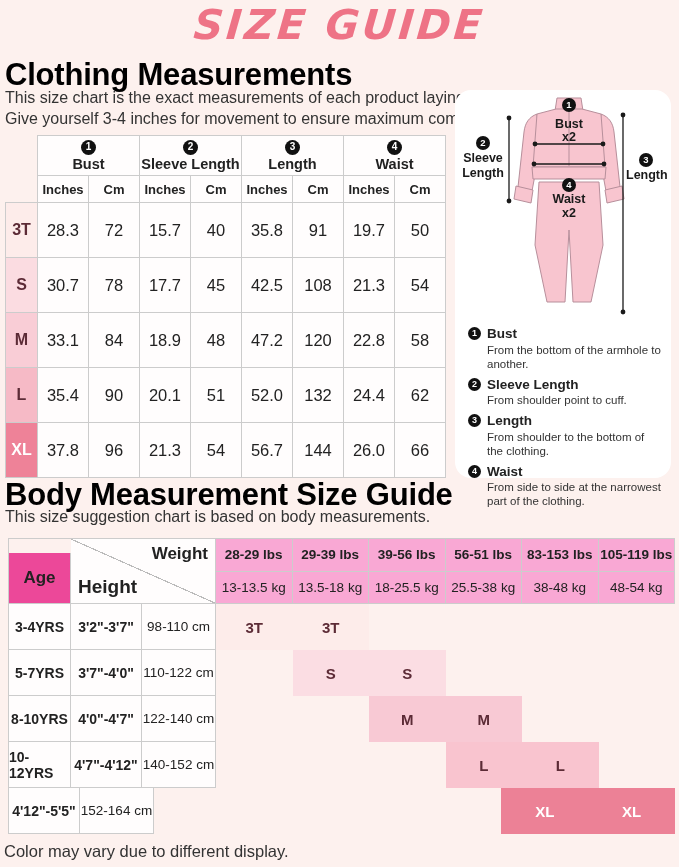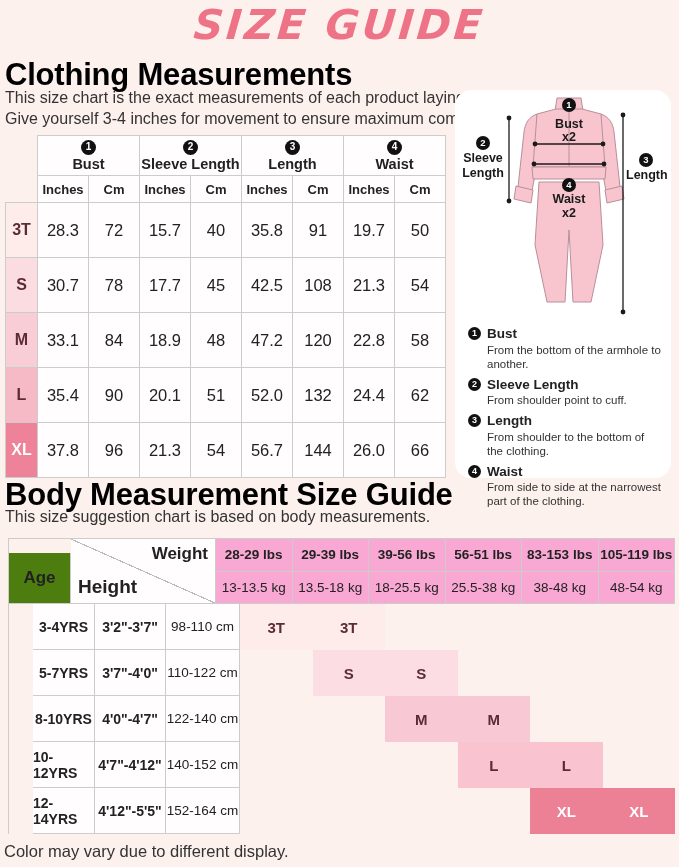--- a/index.html
+++ b/index.html
@@ -39,32 +39,32 @@
   .snum{font-family:"Liberation Sans",sans-serif;font-size:9.5px;font-weight:bold;fill:#fff;}
   .legend{padding:2px 8px 0 13px;}
   .legend-item{display:flex;gap:6px;margin-bottom:6px;}
   .legend-item .circ{flex:none;width:13px;height:13px;font-size:9px;margin-top:1px;}
   .ltitle{font-size:13.5px;font-weight:bold;color:#222;line-height:1.15;}
   .ldesc{font-size:11.5px;color:#333;line-height:1.22;margin-top:1px;}
   
   .bm-table{position:absolute;left:8px;top:538px;width:667px;font-size:14px;}
   .bm-table *{box-sizing:border-box;}
   .bm-header{display:flex;height:66px;border-top:1px solid #ccc;border-left:1px solid #ccc;}
-  .bm-age{width:62px;border-right:1px solid #ccc;border-bottom:1px solid #ccc;background:#4d7c0f;
+  .bm-age{width:62px;border-right:1px solid #ccc;border-bottom:1px solid #ccc;background:#ec4899;
     display:flex;align-items:center;justify-content:center;font-weight:bold;font-size:17px;margin-top:14px;}
   .bm-diag{width:145px;position:relative;border-right:1px solid #ccc;border-bottom:1px solid #ccc;
     background:linear-gradient(to top right,transparent 49.5%,#bbb 49.5%,#bbb 50.4%,transparent 50.4%),#fffdfd;}
   .bm-diag .w{position:absolute;top:5px;right:7px;font-weight:bold;font-size:17px;}
   .bm-diag .h{position:absolute;bottom:5px;left:7px;font-weight:bold;font-size:19px;}
   .bm-wcol{flex:1;display:flex;flex-direction:column;border-right:1px solid #ccc;background:#f9a8d4;}
   .bm-wcol .lbs{flex:1;display:flex;align-items:center;justify-content:center;
     border-bottom:1px solid #ccc;font-weight:bold;font-size:13.5px;}
   .bm-wcol .kg{flex:1;display:flex;align-items:center;justify-content:center;
     border-bottom:1px solid #ccc;font-size:13.5px;}
-  .bm-row{display:flex;height:46px;border-left:1px solid #ccc;padding-left:24px;}
+  .bm-row{display:flex;height:46px;border-left:1px solid #ccc;}
   .bm-row .cell{display:flex;align-items:center;justify-content:center;background:#fffdfd;
     border-right:1px solid #ccc;border-bottom:1px solid #ccc;}
   .bm-row .c-age{width:62px;font-weight:bold;}
   .bm-row .c-ft{width:71px;font-weight:bold;}
   .bm-row .c-cm{width:74px;font-size:13.5px;}
   .bm-row .c-sizes{flex:1;position:relative;}
   .block{position:absolute;top:0;bottom:0;width:33.334%;display:flex;}
   .block span{flex:1;display:flex;align-items:center;justify-content:center;font-weight:bold;font-size:15px;}
   .b0{left:0;} .b1{left:16.667%;} .b2{left:33.334%;} .b3{left:50%;} .b4{left:66.667%;}
   
@@ -343,21 +343,20 @@
       <div class="cell c-ft">4'7"-4'12"</div>
       <div class="cell c-cm">140-152 cm</div>
       <div class="c-sizes">
         <div class="block b3" style="background-color: rgb(249, 196, 207); color: rgb(92, 43, 54);">
           <span>L</span>
           <span>L</span>
         </div>
       </div>
     </div>
     <div class="bm-row">
-      <div class="cell c-age">12-14YRS</div>
       <div class="cell c-ft">4'12"-5'5"</div>
       <div class="cell c-cm">152-164 cm</div>
       <div class="c-sizes">
         <div class="block b4" style="background-color: rgb(236, 129, 150); color: rgb(255, 255, 255);">
           <span>XL</span>
           <span>XL</span>
         </div>
       </div>
     </div>
   </div>

